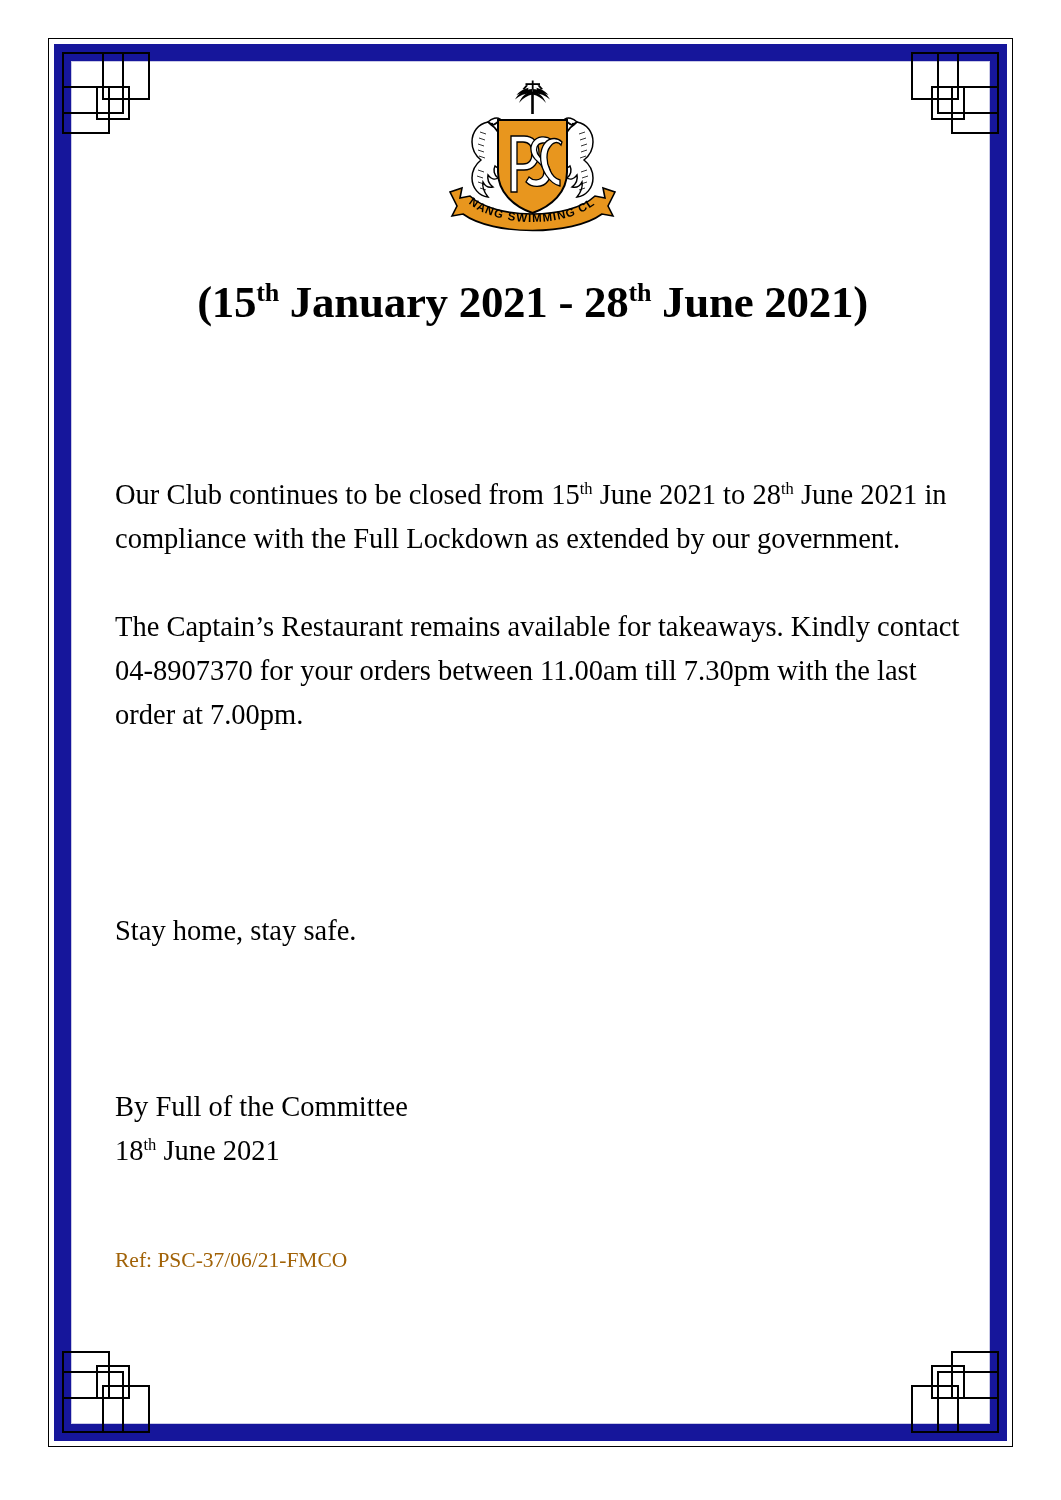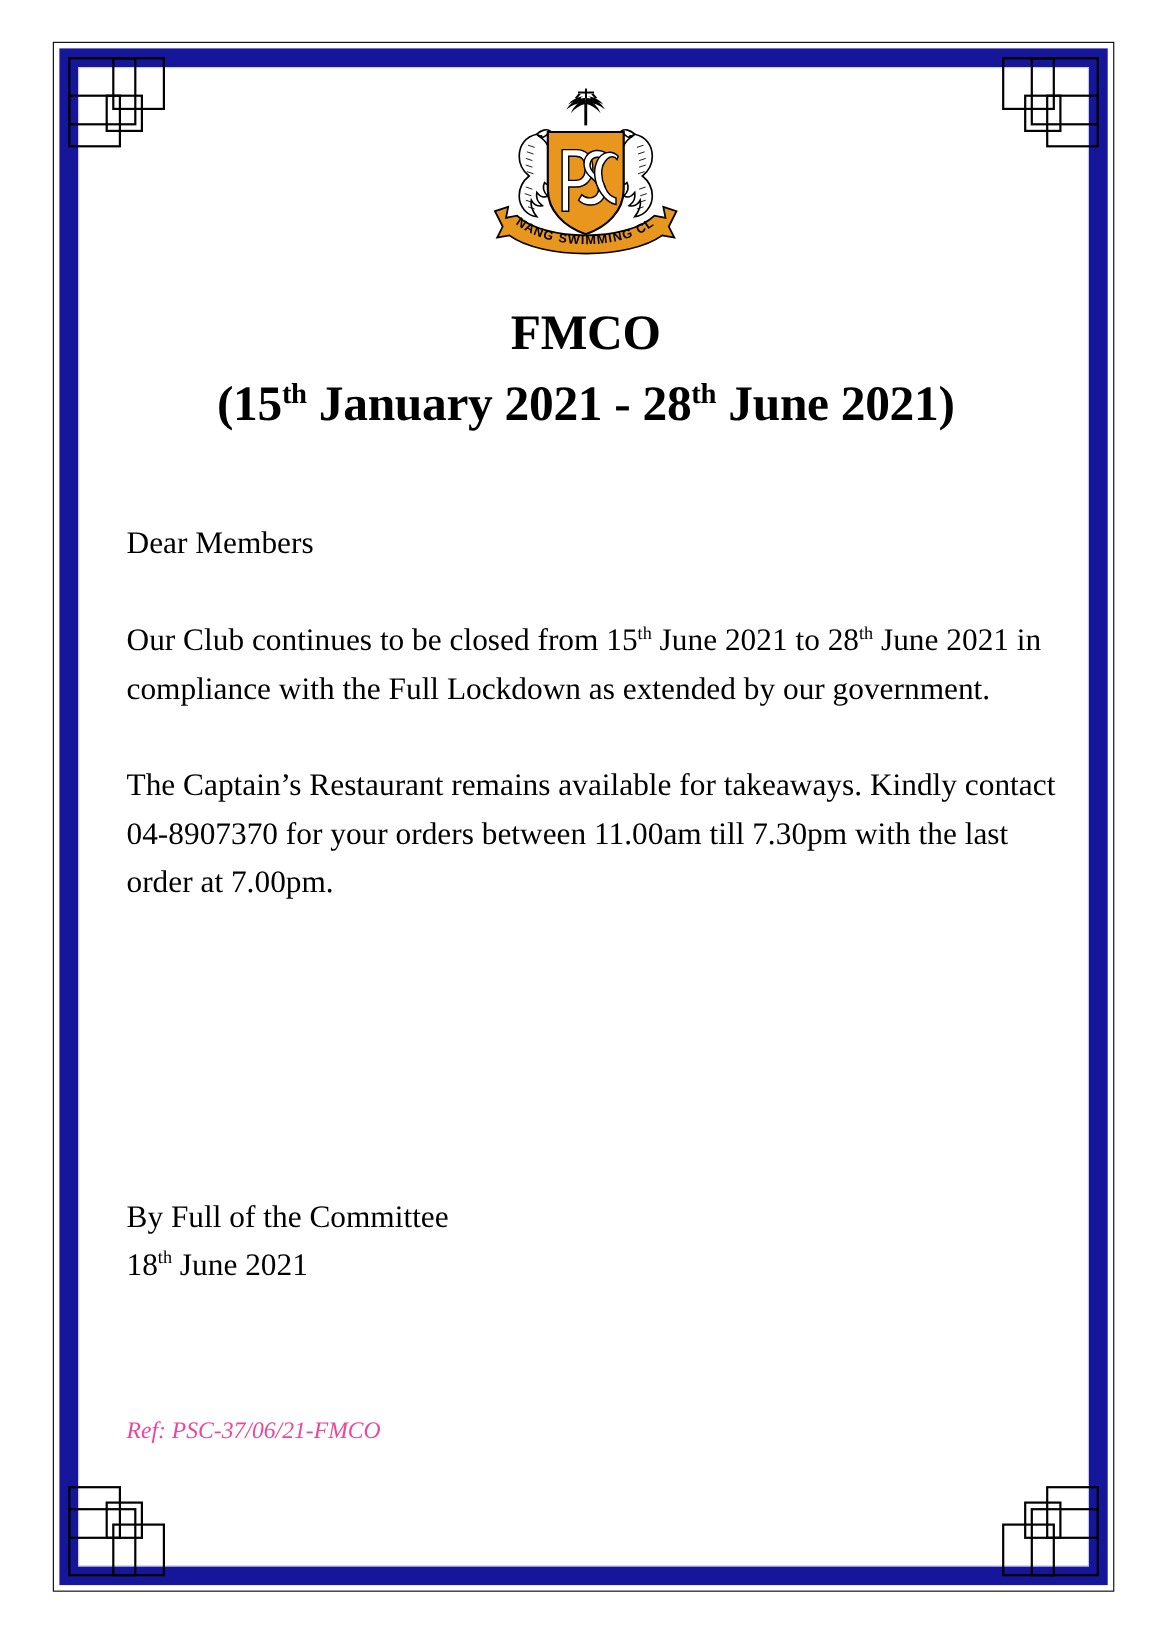--- a/index.html
+++ b/index.html
@@ -156,24 +156,23 @@
 
   .spacer-lg { height: 128px; }
   .spacer-md { height: 88px; }
 
   .signoff-line { display: block; }
 
   
   .ref {
     position: absolute;
     left: 0;
-    top: 1288px;
-    font-style: italic;
+    top: 1248px;
     font-size: 21.5px;
-    color: #ec4899;
+    color: #a16207;
     white-space: nowrap;
   }
 </style>
 </head>
 <body>
 
 <div class="page">
 
   <div class="frame">
     <div class="frame-hairline"></div>
@@ -274,36 +273,35 @@
                    C132 156 53 156 23 134 L12 136 L17 126 Z" fill="#E8961E" stroke="#000000" stroke-width="1.6"></path>
           <path id="bannerArc" d="M26 121 C56 149 129 149 159 121" fill="none" stroke="none"></path>
           <text font-family="'Liberation Sans', sans-serif" font-size="11.5" font-weight="bold" fill="#000000" letter-spacing="1.1">
             <textPath href="#bannerArc" startOffset="50%" text-anchor="middle">PENANG SWIMMING CLUB</textPath>
           </text>
         </g>
       </svg>
     </div>
 
     <div class="title-block">
-      <span class="title-line-1">FMCO</span>
       <span class="title-line-2">
         <span>(15</span><sup>th</sup><span> January 2021 - 28</span><sup>th</sup><span> June 2021)</span>
       </span>
     </div>
 
     <div class="body-block">
 
-      <p class="para">Dear Members</p>
 
       <p class="para"><span>Our Club continues to be closed from 15</span><sup>th</sup><span> June 2021 to  28</span><sup>th</sup><span> June 2021 in compliance with the Full Lockdown as extended by our government.</span></p>
 
       <p class="para">The Captain’s Restaurant remains available for takeaways. Kindly contact 04-8907370 for your orders between 11.00am till 7.30pm with the last order at 7.00pm.</p>
 
       <div class="spacer-lg"></div>
 
+      <p class="para">Stay home, stay safe.</p>
 
       <div class="spacer-md"></div>
 
       <p class="para">
         <span class="signoff-line">By Full of the Committee</span>
         <span class="signoff-line"><span>18</span><sup>th</sup><span> June 2021</span></span>
       </p>
     </div>
 
     <div class="ref">Ref: PSC-37/06/21-FMCO</div>

